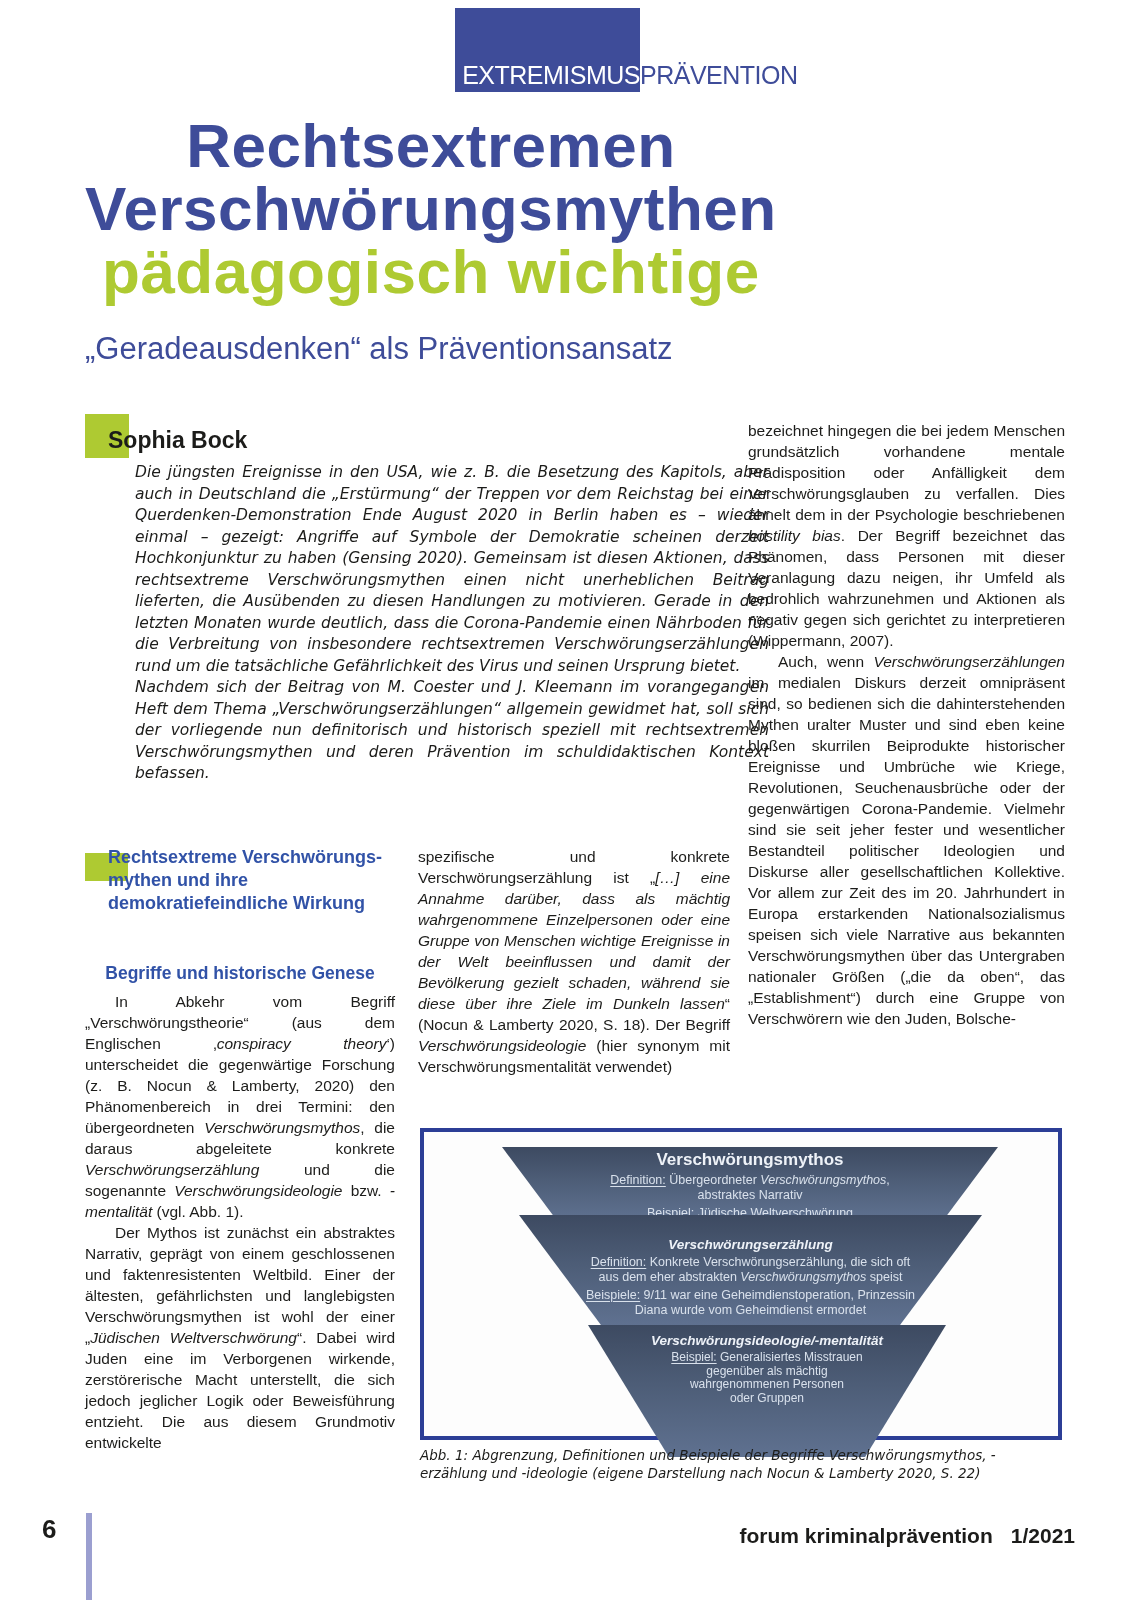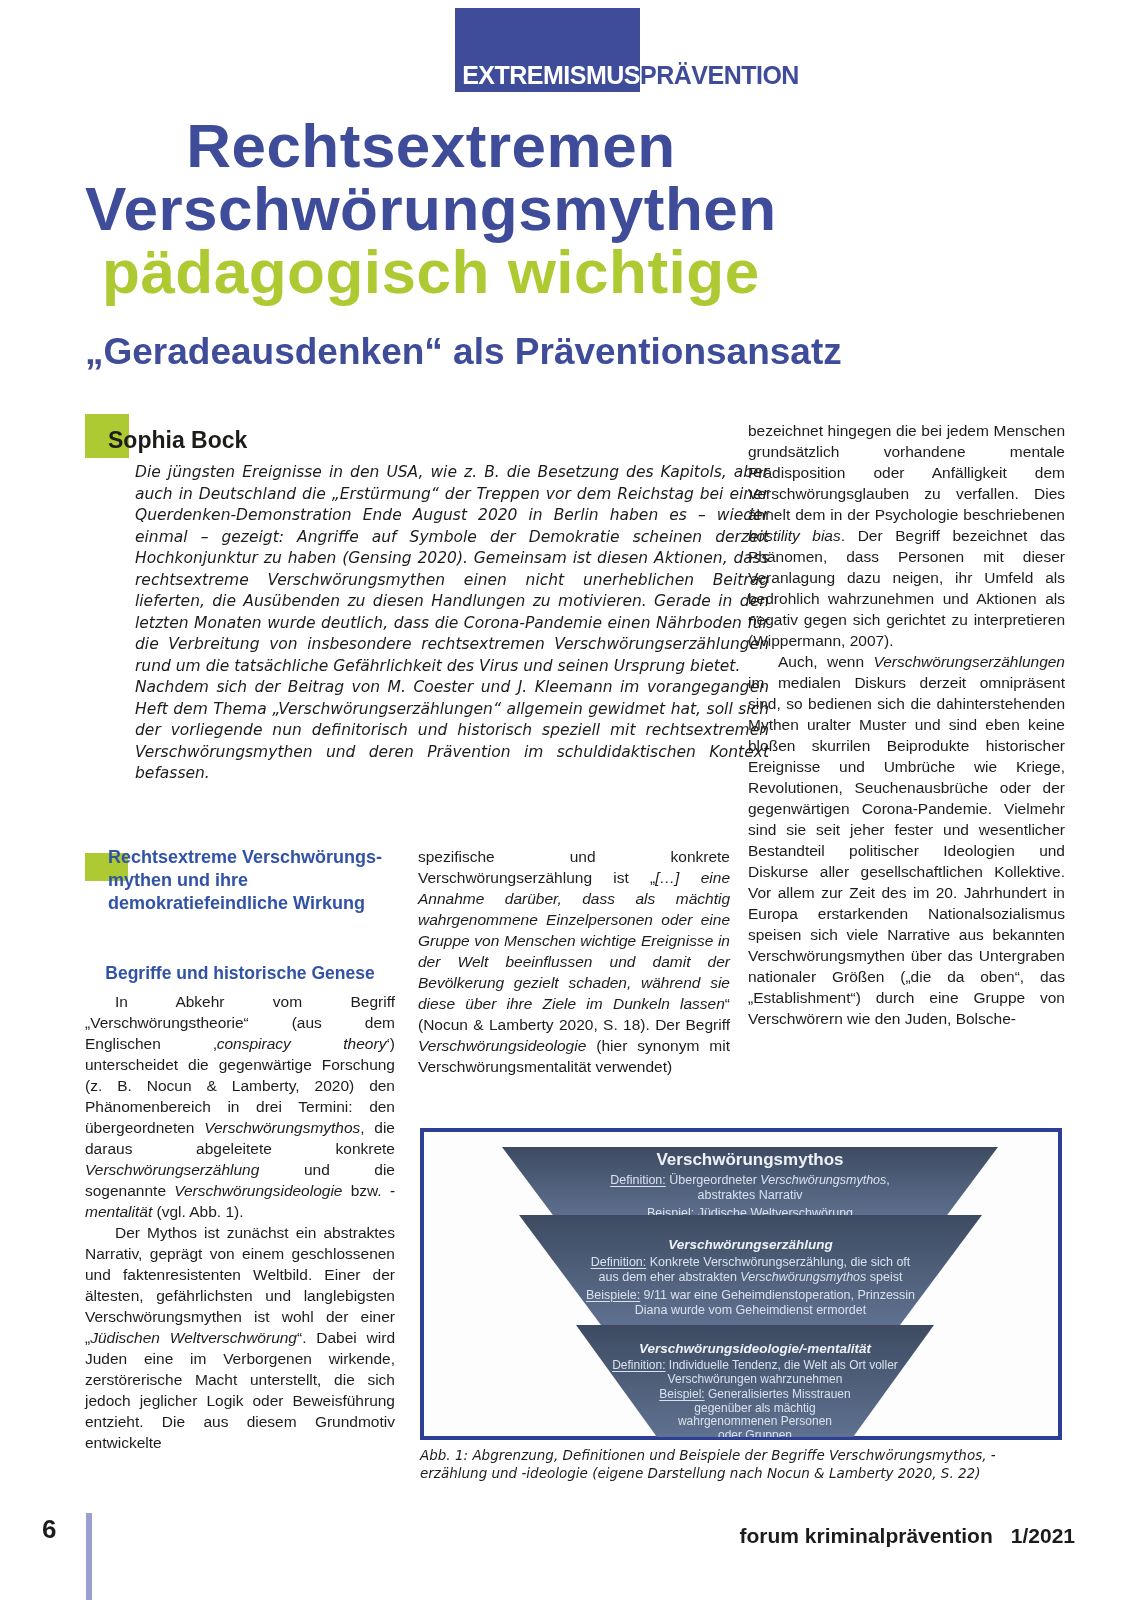--- a/index.html
+++ b/index.html
@@ -4,30 +4,30 @@
 <style>
   * { margin:0; padding:0; box-sizing:border-box; }
   html,body { background:#ffffff; }
   .page {
     position:relative; width:1132px; height:1600px; margin:0 auto;
     background:#fff; overflow:hidden;
     font-family:"Liberation Sans", sans-serif; color:var(--text_dark, #1c1c1a);
   }
   
   .kicker { position:absolute; left:455px; top:8px; height:84px; display:flex; align-items:flex-end;
-            font-weight:bold; font-size:25px; letter-spacing:-0.5px; line-height:1; white-space:nowrap; }
+            font-weight:normal; font-size:25px; letter-spacing:-0.5px; line-height:1; white-space:nowrap; }
   .kicker-box { width:185px; height:84px; background:var(--blue, #3e4c99);
                 display:flex; align-items:flex-end; justify-content:flex-end; padding-bottom:4px; }
   .kicker-white { color:#ffffff; }
   .kicker-blue { color:var(--blue, #3e4c99); padding-bottom:4px; }
   
   .title { position:absolute; left:85px; top:114px; font-weight:bold; font-size:62px; line-height:63px; letter-spacing:0.5px;text-align:center; }
   .title-blue { color:var(--blue, #3e4c99); }
   .title-green { color:var(--green, #aeca32); }
-  .subtitle { position:absolute; left:85px; top:331px; font-weight:bold; font-size:37px; color:var(--blue, #3e4c99); }
+  .subtitle { position:absolute; left:85px; top:331px; font-weight:normal; font-size:31px; color:var(--blue, #3e4c99); }
   
   .author-sq { position:absolute; left:85px; top:414px; width:44px; height:44px; background:var(--green, #aeca32); }
   .author { position:absolute; left:108px; top:427px; font-weight:bold; font-size:23px; }
   
   .lead { position:absolute; left:105px; top:462px; width:634px;
           font-family:"DejaVu Sans", sans-serif; font-style:italic;
           font-size:15.5px; line-height:21.5px; text-align:justify; hyphens:auto;margin-left:30px; }
   
   .col { position:absolute; font-size:15.5px; line-height:21px; text-align:justify; hyphens:auto; }
   .col p { text-align:justify; }
@@ -44,22 +44,22 @@
   
   .figure { position:absolute; left:420px; top:1128px; width:642px; height:312px;
             border:4px solid var(--figure_border, #2c3e96); background:#fdfdfd; }
   .fig-inner { position:relative; width:100%; height:100%; }
   .trap { position:absolute; text-align:center; color:var(--fig_text, #d9e1ec);
           background:linear-gradient(180deg, var(--trap_top, #3d4a61) 0%, #4d5d77 45%, var(--trap_bottom, #5f7190) 100%); }
   .trap-1 { left:78px;  top:15px;  width:496px; height:73px;
             clip-path:polygon(0 0, 100% 0, 89% 100%, 11% 100%); padding-top:3px; }
   .trap-2 { left:95px;  top:83px;  width:463px; height:110px;
             clip-path:polygon(0 0, 100% 0, 82.3% 100%, 17.7% 100%); padding-top:22px; }
-  .trap-3 { left:152px; top:193px; width:358px; height:112px;
-            clip-path:polygon(0 0, 100% 0, 77.4% 100%, 22.6% 100%); padding-top:16px; }
+  .trap-3 { left:164px; top:193px; width:358px; height:132px;
+            clip-path:polygon(0 0, 100% 0, 77.4% 100%, 22.6% 100%); padding-top:8px; }
   .trap-title-main { font-weight:bold; font-size:17px; color:#eef2f8; margin-bottom:3px; }
   .trap-title { font-weight:bold; font-style:italic; font-size:13.5px; color:#eef2f8; margin-bottom:3px; }
   .trap-line { font-size:12.5px; line-height:14.5px; margin-bottom:4px; }
   .trap-3 .trap-line { font-size:12px; line-height:13.5px; margin-bottom:2px; }
   .trap u { text-underline-offset:2px; }
   .fig-caption { position:absolute; left:420px; top:1447px; width:642px;
                  font-family:"DejaVu Sans", sans-serif; font-style:italic;
                  font-size:13.5px; line-height:17.5px; }
   
   .page-num { position:absolute; left:42px; top:1514px; font-weight:bold; font-size:26px; }
@@ -120,21 +120,20 @@
         <div class="trap-line"><u>Definition:</u> Übergeordneter <i>Verschwörungsmythos</i>,<br>abstraktes Narrativ</div>
         <div class="trap-line"><u>Beispiel:</u> Jüdische Weltverschwörung</div>
       </div>
       <div class="trap trap-2">
         <div class="trap-title">Verschwörungserzählung</div>
         <div class="trap-line"><u>Definition:</u> Konkrete Verschwörungserzählung, die sich oft<br>aus dem eher abstrakten <i>Verschwörungsmythos</i> speist</div>
         <div class="trap-line"><u>Beispiele:</u> 9/11 war eine Geheimdienstoperation, Prinzessin<br>Diana wurde vom Geheimdienst ermordet</div>
       </div>
       <div class="trap trap-3">
         <div class="trap-title">Verschwörungsideologie/-mentalität</div>
-        <div class="trap-line"><u>Definition:</u> Individuelle Tendenz, die Welt als Ort voller<br>Verschwörungen wahrzunehmen</div>
         <div class="trap-line"><u>Beispiel:</u> Generalisiertes Misstrauen<br>gegenüber als mächtig<br>wahrgenommenen Personen<br>oder Gruppen</div>
       </div>
     </div>
   </div>
   <div class="fig-caption">Abb. 1: Abgrenzung, Definitionen und Beispiele der Begriffe Verschwörungsmythos, -erzählung und -ideologie (eigene Darstellung nach Nocun &amp; Lamberty 2020, S. 22)</div>
 
   <div class="page-num">6</div>
   <div class="footer-bar"></div>
   <div class="footer-right">
     <span>forum kriminalprävention</span>

